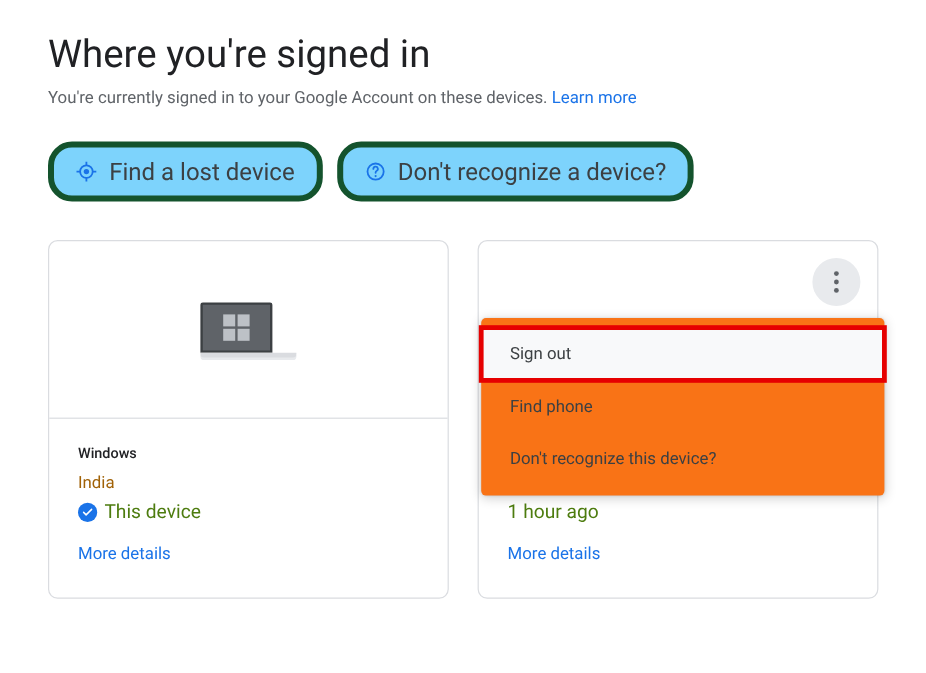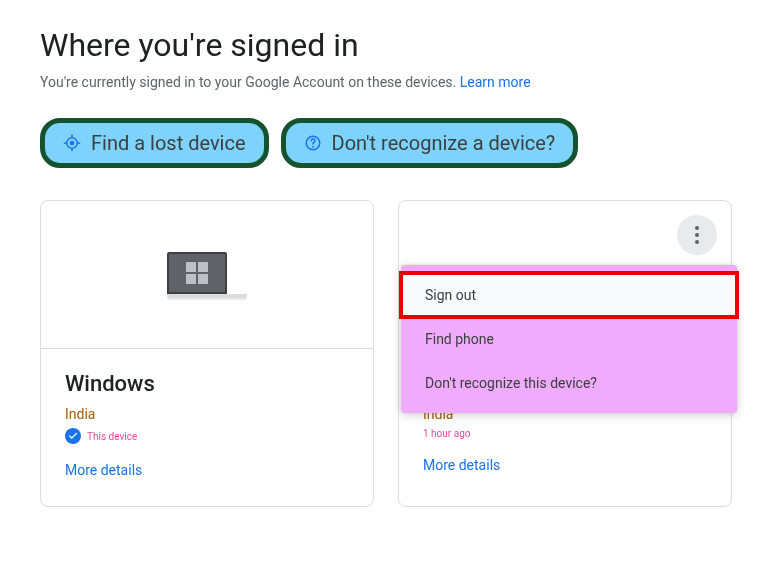--- a/index.html
+++ b/index.html
@@ -61,33 +61,33 @@
       border-bottom: 1px solid #dadce0;
       display: flex;
       align-items: center;
       justify-content: center;
       position: relative;
     }
     .card-body {
       padding: 22px 24px 28px;
     }
     .device-name {
-      font-size: 22px;
+      font-size: 12px;
       font-weight: 500;
       color: #202124;
       margin: 0 0 10px;
     }
     .device-loc {
       font-size: 14px;
       color: #a16207;
       margin: 0 0 6px;
     }
     .device-status {
-      font-size: 10px;
-      color: #ec4899;
+      font-size: 16px;
+      color: #4d7c0f;
       display: flex;
       align-items: center;
       gap: 6px;
       margin-bottom: 18px;
     }
     .moredetails {
       color: #1a73e8;
       font-size: 14px;
       cursor: pointer;
     }
@@ -107,21 +107,21 @@
     }
     .kebab .dot {
       width: 4px; height: 4px; border-radius: 50%; background: #5f6368;
       box-shadow: 0 -7px 0 #5f6368, 0 7px 0 #5f6368;
     }
     .dropmenu {
       position: absolute;
       top: 64px;
       left: 2px;
       right: -6px;
-      background: #f0abfc;
+      background: #f97316;
       border-radius: 4px;
       box-shadow: 0 2px 10px rgba(0,0,0,0.2), 0 0 2px rgba(0,0,0,0.1);
       z-index: 10;
       padding: 8px 0;
     }
     .dropitem {
       padding: 14px 24px;
       font-size: 14px;
       color: #3c4043;
       cursor: pointer;

